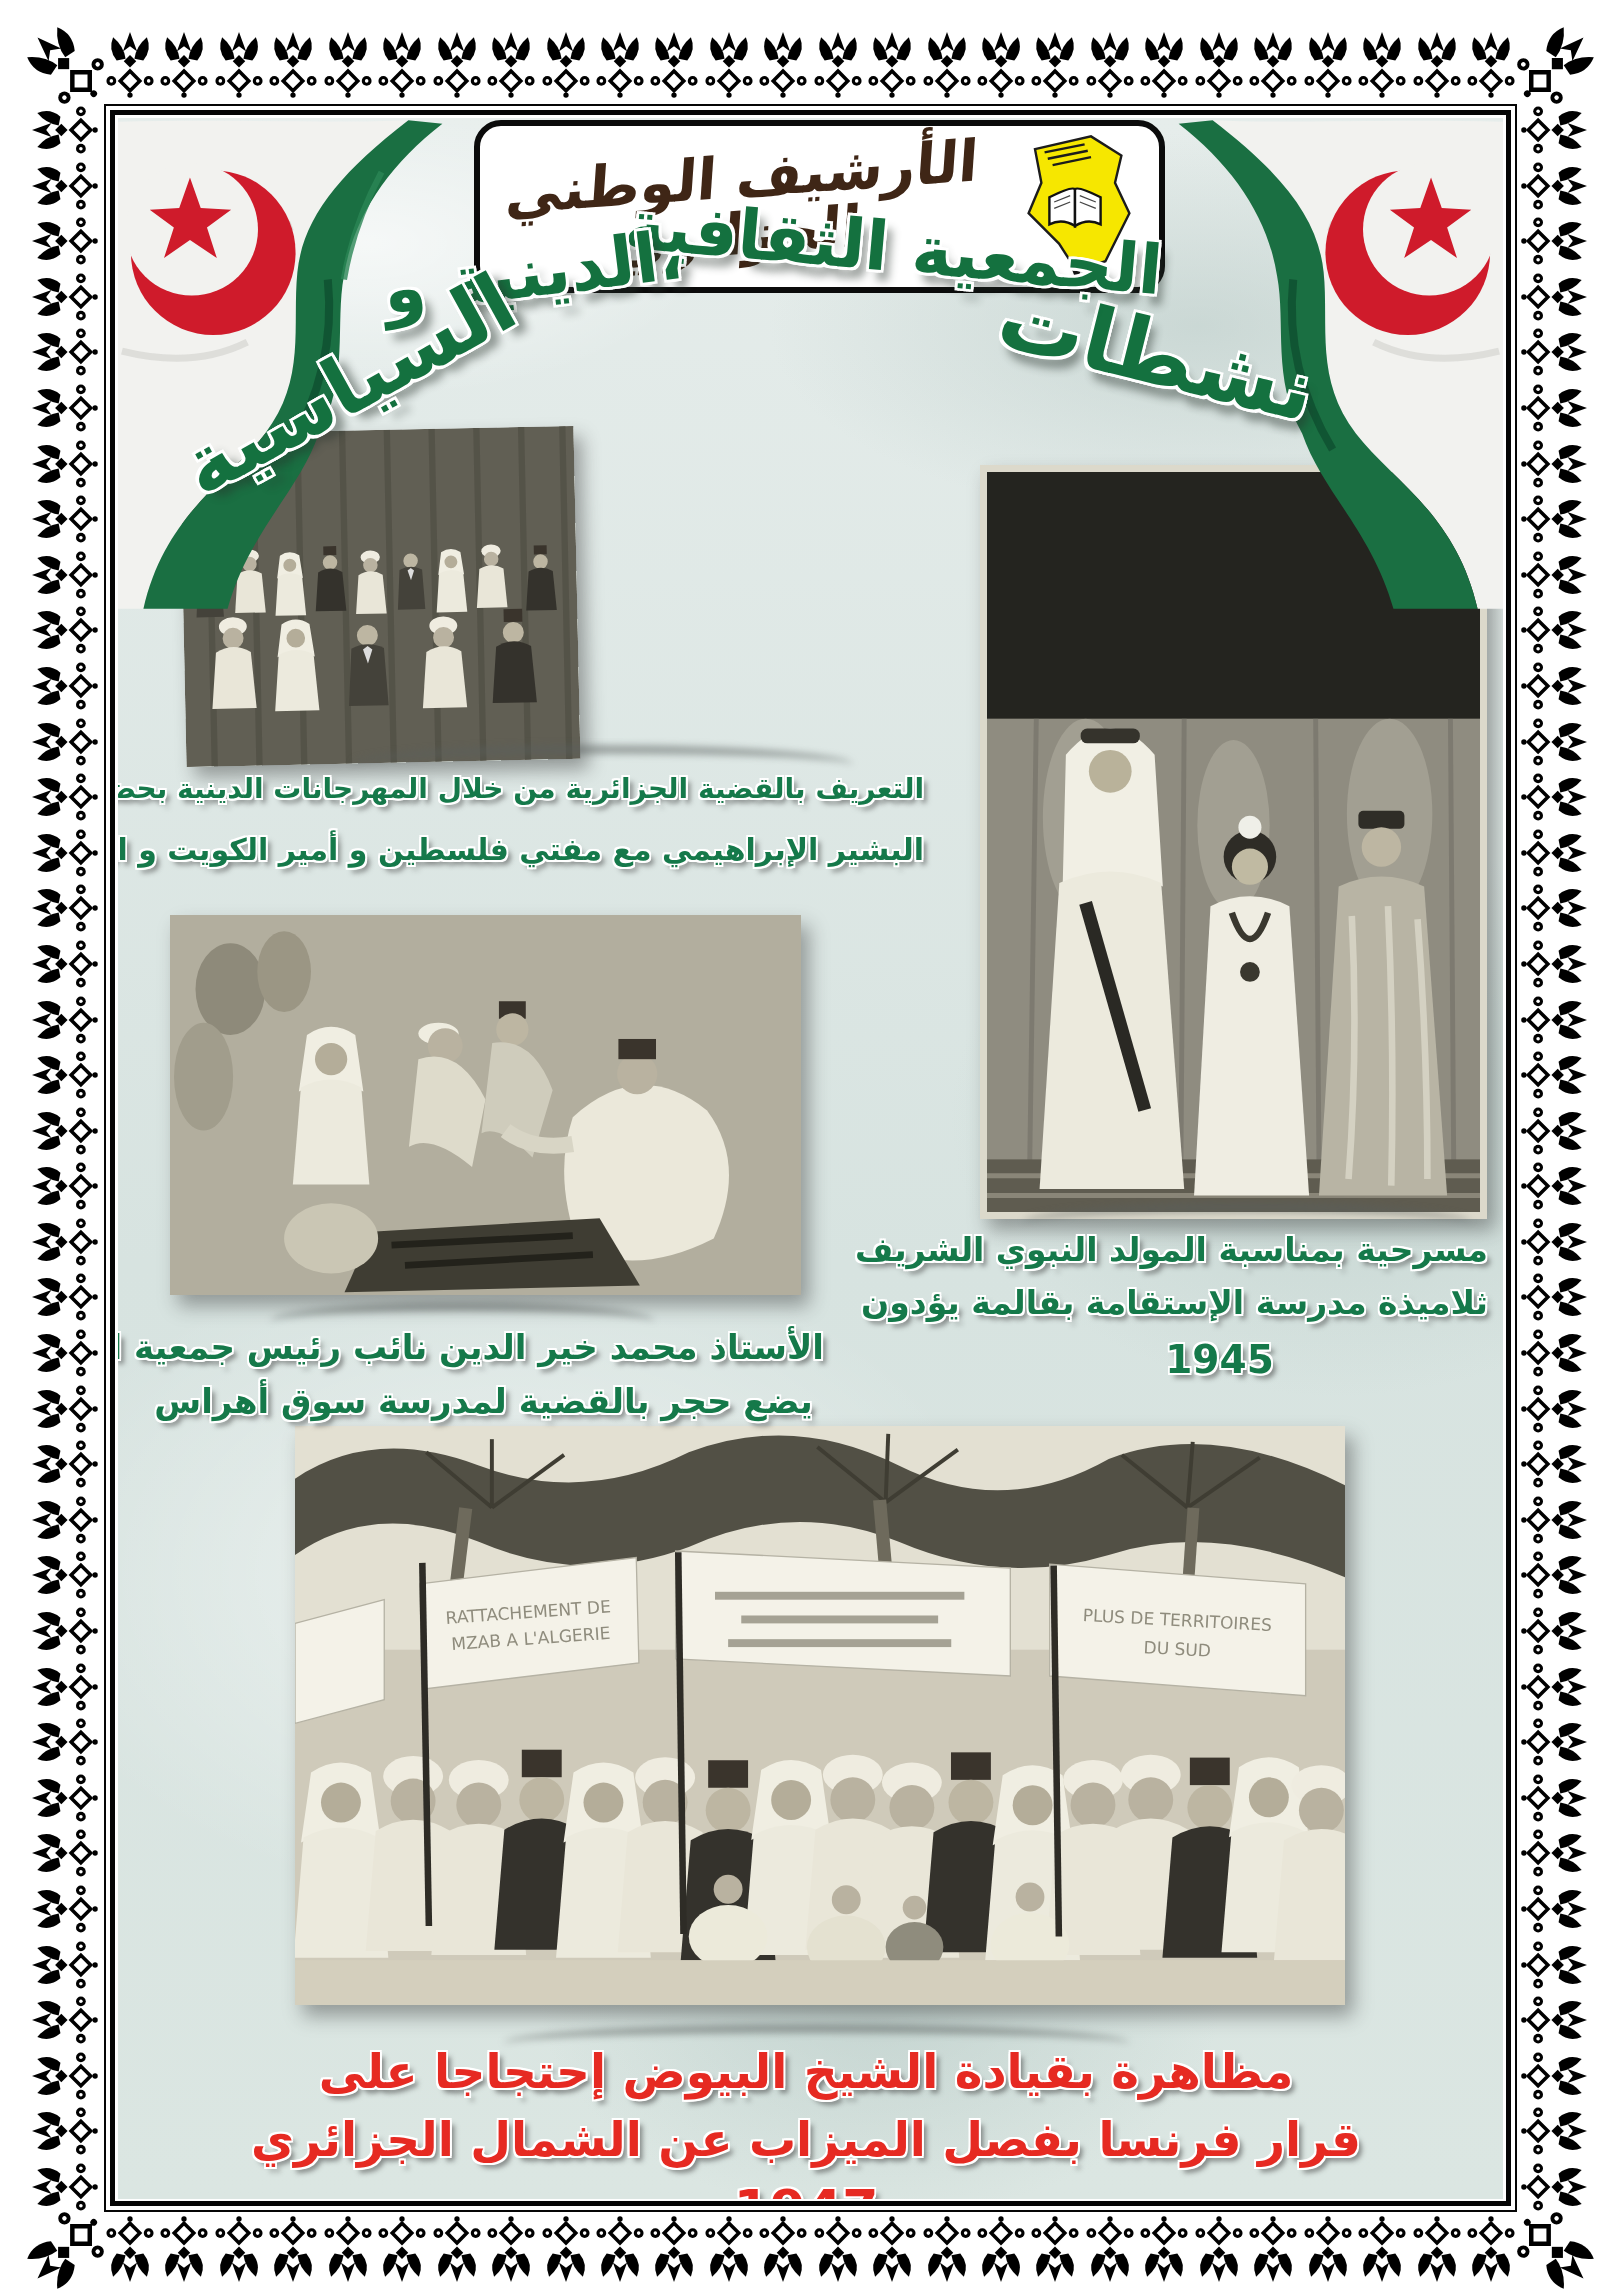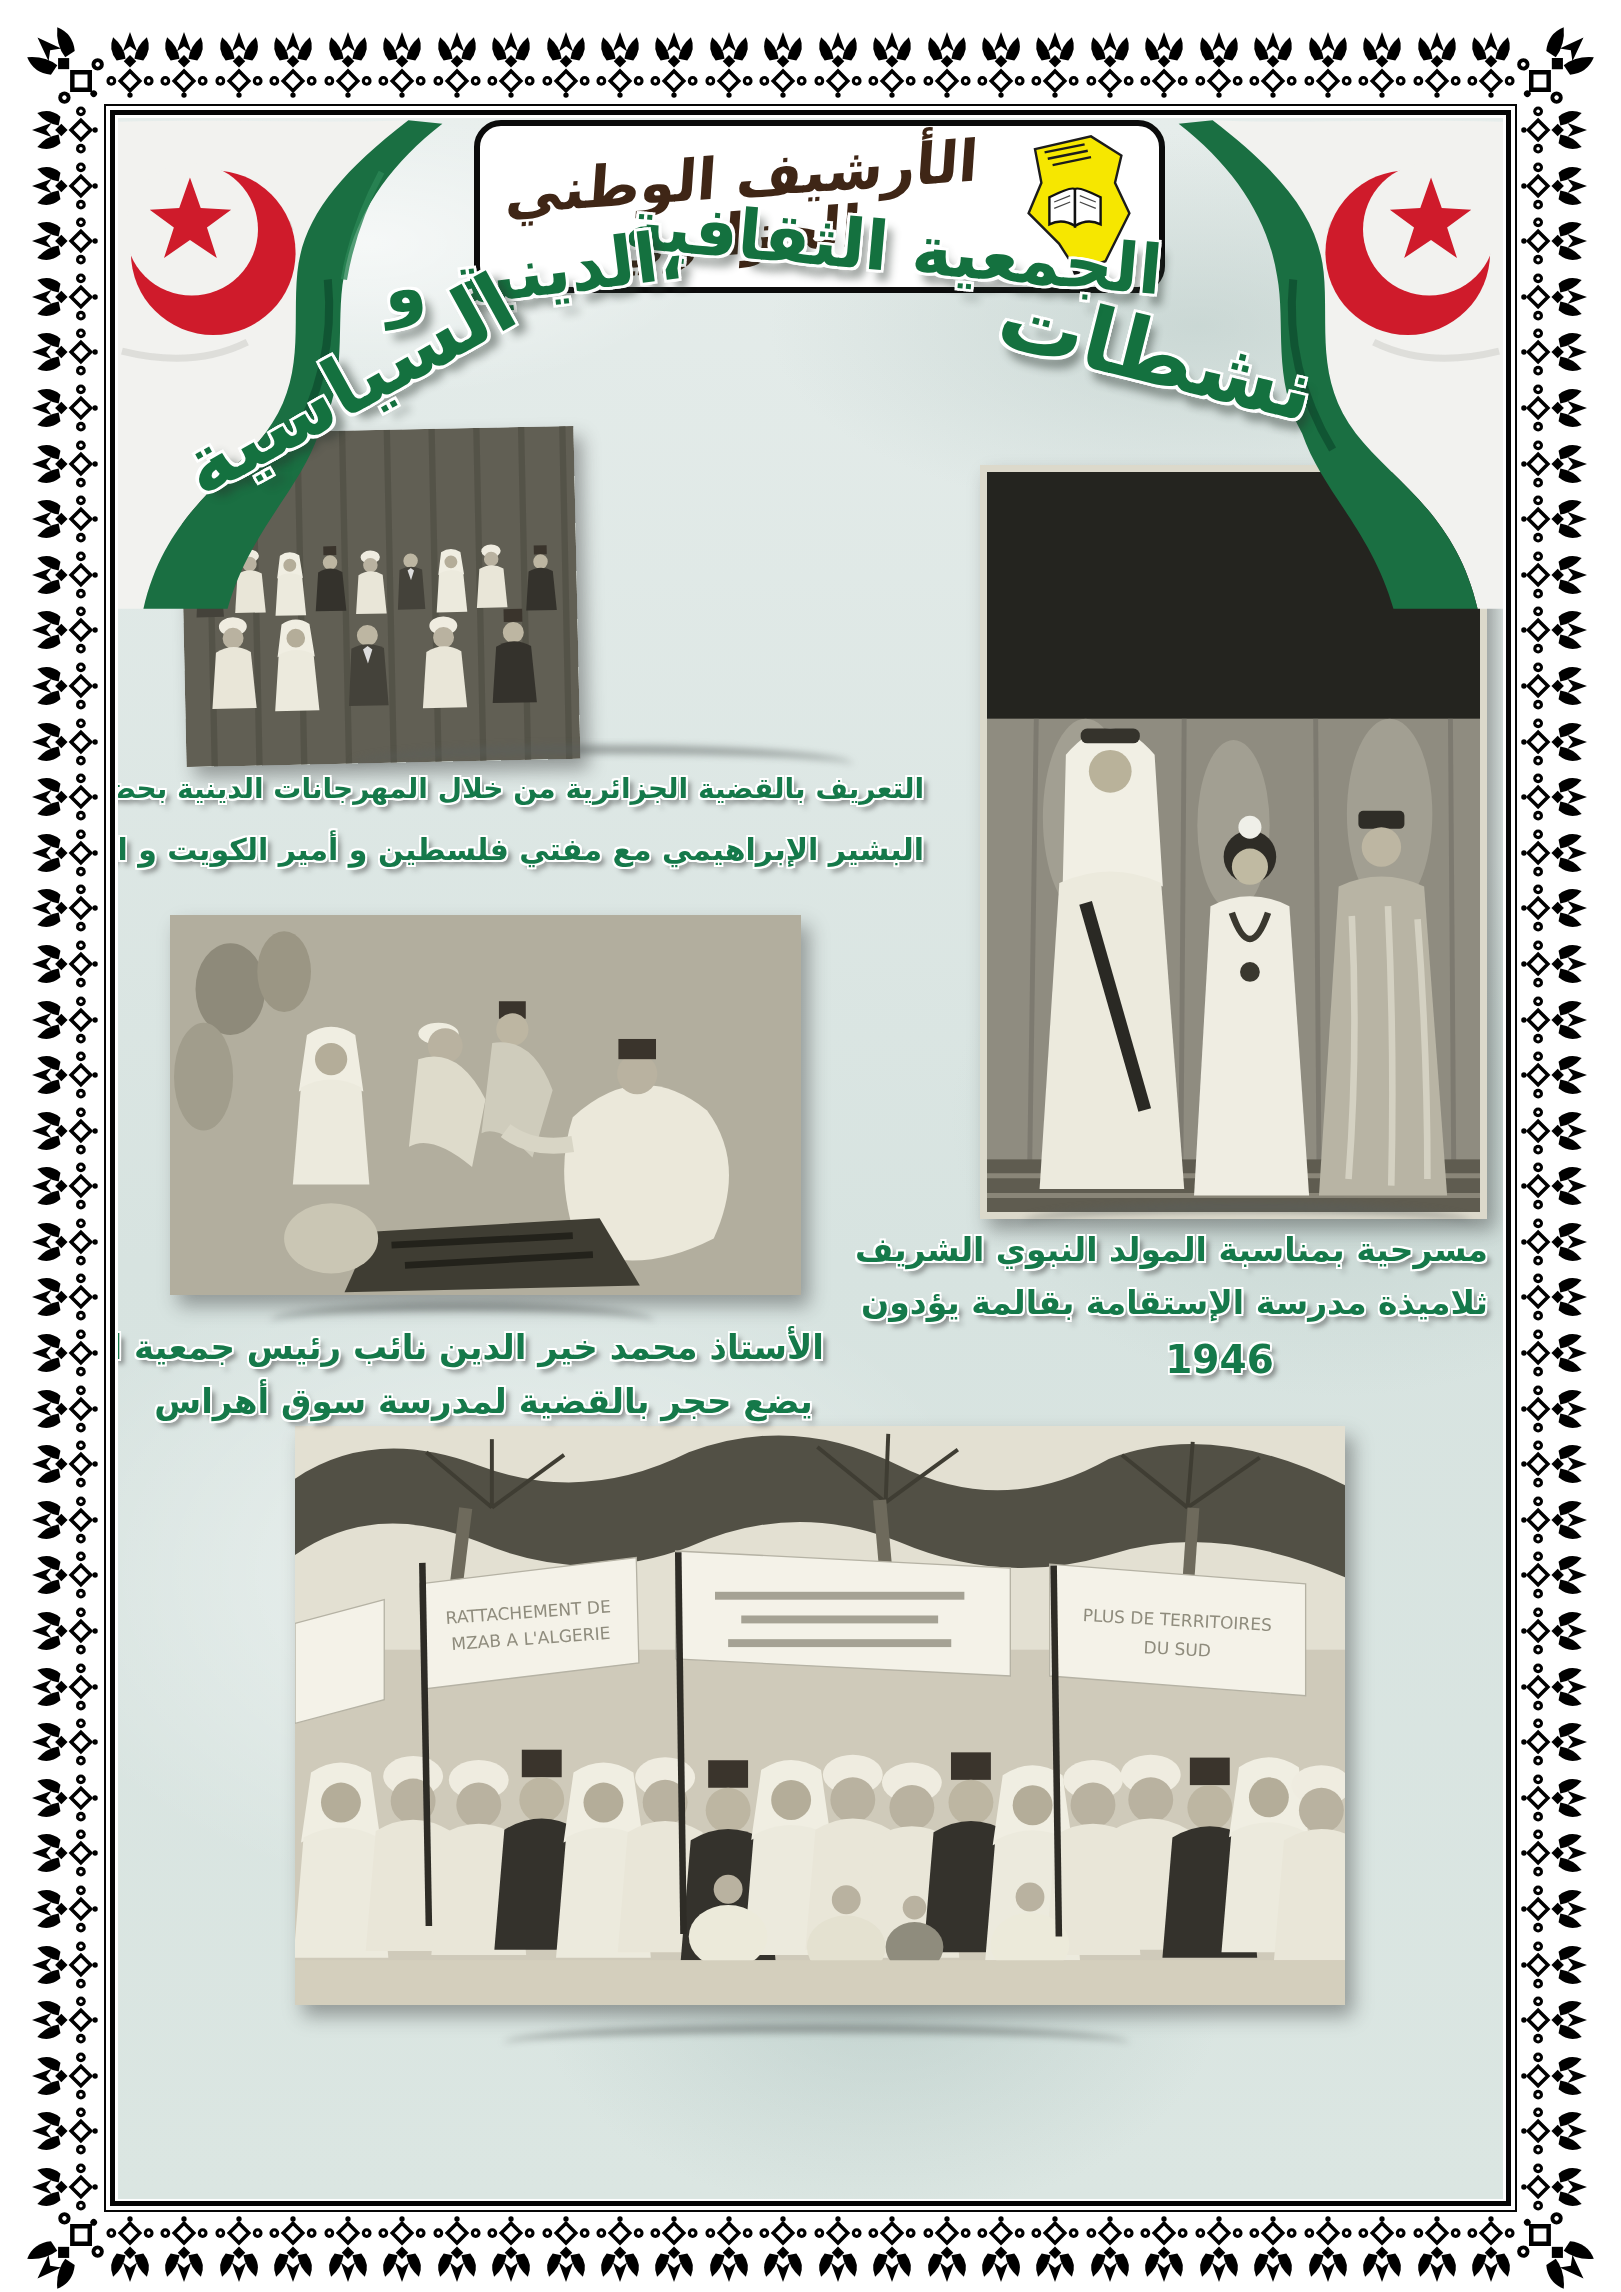--- a/index.html
+++ b/index.html
@@ -660,21 +660,21 @@
             <path d="M244 264 Q248 350 246 434" fill="none"></path>
             <path d="M262 272 Q268 350 268 430" fill="none"></path>
         </g>
       </svg>
     </div>
 
     <div class="swoosh sw-2"></div>
     <div class="caption cap-2">
       <div class="ln">مسرحية بمناسبة المولد النبوي الشريف</div>
       <div class="ln">ثلاميذة مدرسة الإستقامة بقالمة يؤدون</div>
-      <div class="ln yr">1946</div>
+      <div class="ln yr">1945</div>
     </div>
 
     <div class="photo photo-3">
       <svg viewBox="0 0 470 282" preserveAspectRatio="none">
         <rect width="470" height="282" fill="#b2ae9e"></rect>
         <ellipse cx="45" cy="55" rx="26" ry="34" fill="#8e8a7a"></ellipse>
         <ellipse cx="85" cy="42" rx="20" ry="30" fill="#9b9684"></ellipse>
         <ellipse cx="25" cy="120" rx="22" ry="40" fill="#a19d8c"></ellipse>
         <use href="#fg-k" transform="translate(120,110) scale(1.5)"></use>
         <ellipse cx="200" cy="88" rx="15" ry="8" fill="#efede0"></ellipse>
@@ -764,16 +764,21 @@
         <g stroke="#2e2c26" stroke-width="5">
           <line x1="97" y1="104" x2="102" y2="380"></line>
             <line x1="292" y1="96" x2="296" y2="386"></line>
             <line x1="578" y1="106" x2="582" y2="388"></line>
         </g>
         <rect y="406" width="800" height="34" fill="#d4cfbd"></rect>
       </svg>
     </div>
 
     <div class="swoosh sw-4"></div>
+    <div class="caption cap-4">
+      <div class="ln">مظاهرة بقيادة الشيخ البيوض إحتجاجا على</div>
+      <div class="ln">قرار فرنسا بفصل الميزاب عن الشمال الجزائري</div>
+      <div class="ln yr">1947</div>
+    </div>
 
   </div>
 </div>
 
 
 </body></html>

